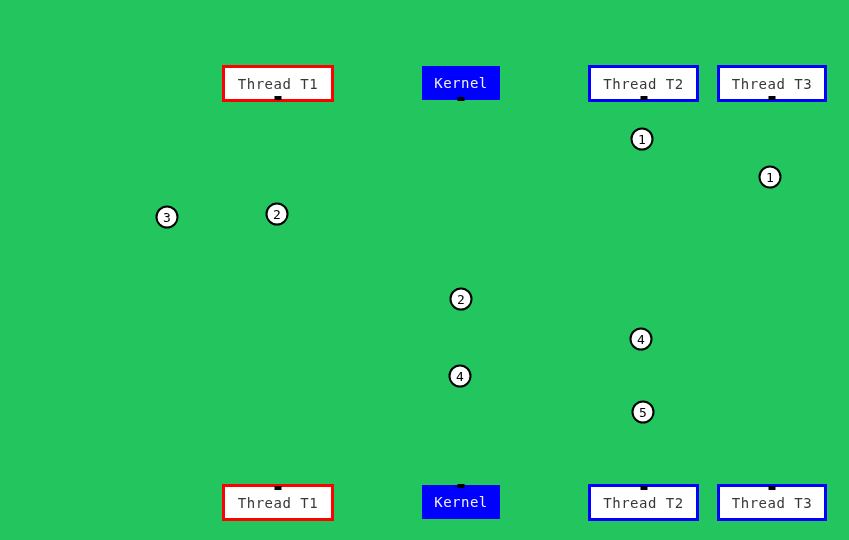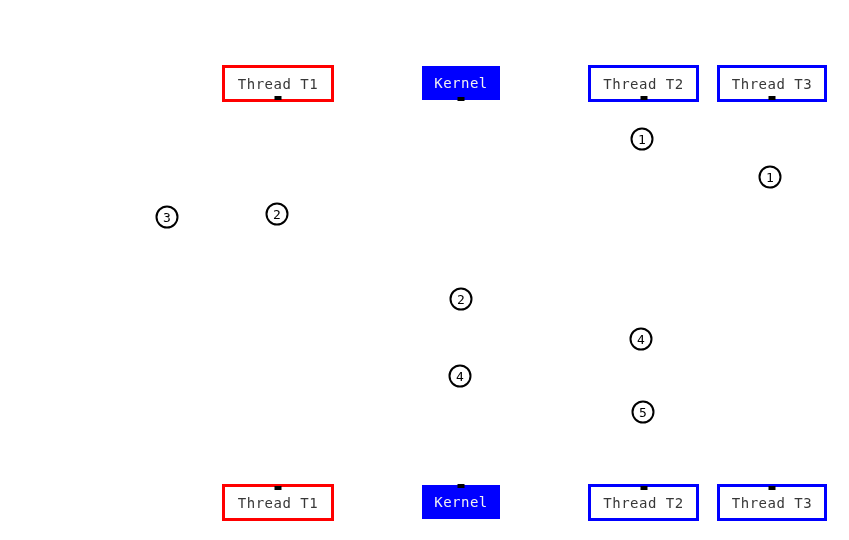--- a/index.html
+++ b/index.html
@@ -46,21 +46,21 @@
     align-items: center;
     justify-content: center;
     font-size: 13px;
     line-height: 1;
     transform: translate(-50%, -50%);
   }
 </style>
 </head>
 <body>
 
-<div class="canvas" style="background: #ffffff;">
+<div class="canvas" style="background: #22c55e;">
     <div class="pbox" style="left: 222px; top: 65px; width: 112px; height: 37px; border: 3px solid rgb(255, 0, 0); background: rgb(255, 255, 255); color: rgb(56, 56, 56);">
       <span>Thread T1</span>
       <i class="notch nb"></i>
     </div>
     <div class="pbox" style="left: 222px; top: 484px; width: 112px; height: 37px; border: 3px solid rgb(255, 0, 0); background: rgb(255, 255, 255); color: rgb(56, 56, 56);">
       <span>Thread T1</span>
       <i class="notch nt"></i>
     </div>
     <div class="pbox" style="left: 422px; top: 66px; width: 78px; height: 34px; background: rgb(0, 0, 255); color: rgb(242, 242, 242);">
       <span>Kernel</span>

